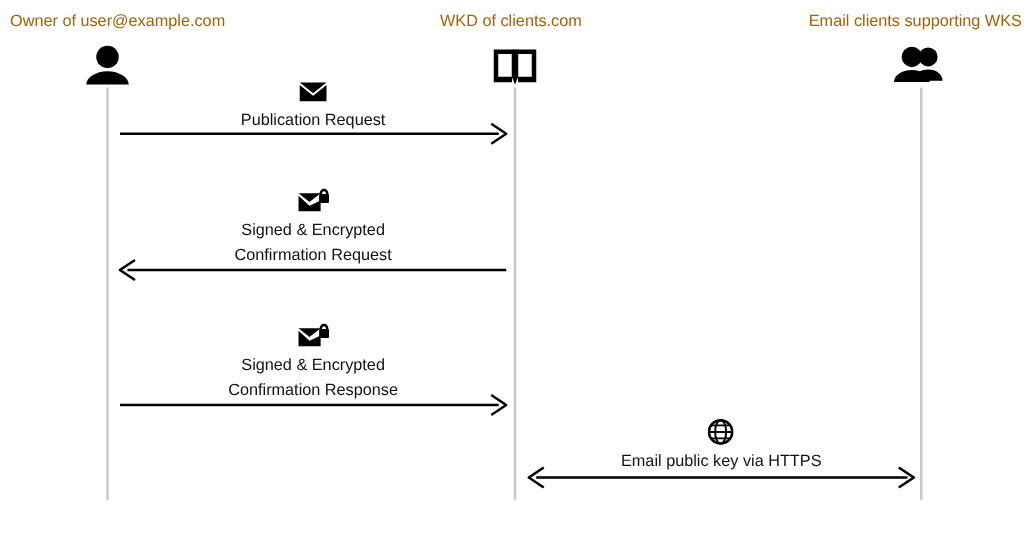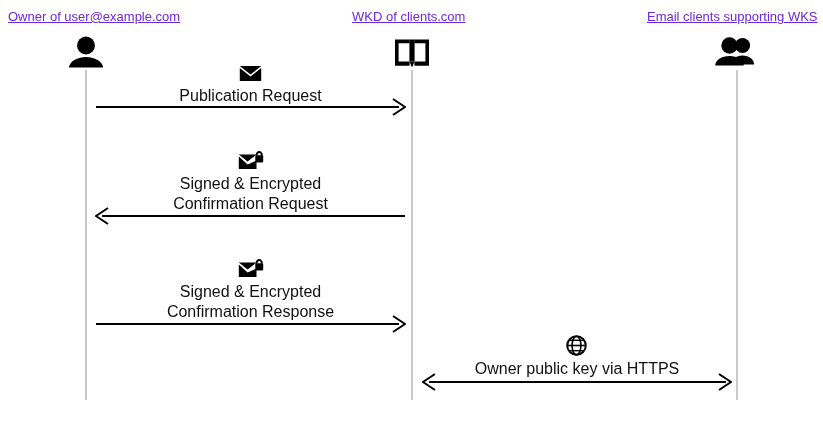--- a/index.html
+++ b/index.html
@@ -19,23 +19,22 @@
   #diagram {
     position: absolute;
     left: 0; top: 0;
     width: 823px;
     height: 428px;
   }
   .actor-header {
     position: absolute;
     font-size: 13px;
     line-height: 16px;
-    color: #6d28d9;
+    color: #a16207;
     white-space: nowrap;
-    text-decoration: underline;
   }
   .lifeline {
     position: absolute;
     width: 2px;
     background: #c9c9c9;
   }
   .actor-icon {
     position: absolute;
     color: #000000;
     line-height: 0;
@@ -43,21 +42,21 @@
   .message {
     position: absolute;
   }
   .msg-icon {
     position: absolute;
     line-height: 0;
     color: #000000;
   }
   .msg-label {
     position: absolute;
-    font-size: 16px;
+    font-size: 13px;
     line-height: 20px;
     text-align: center;
     color: #111111;
     white-space: pre-line;
   }
   .arrow-line {
     position: absolute;
     height: 2px;
     background: #000000;
   }
@@ -163,21 +162,21 @@
   <div class="message">
     <div class="msg-icon" style="left:566px; top:335px;">
       <svg width="21" height="21" viewBox="0 0 21 21">
         <circle cx="10.5" cy="10.5" r="9.3" fill="none" stroke="#000" stroke-width="2"></circle>
         <ellipse cx="10.5" cy="10.5" rx="4.4" ry="9.3" fill="none" stroke="#000" stroke-width="1.6"></ellipse>
         <line x1="1.2" y1="10.5" x2="19.8" y2="10.5" stroke="#000" stroke-width="1.6"></line>
         <line x1="3" y1="5.3" x2="18" y2="5.3" stroke="#000" stroke-width="1.4"></line>
         <line x1="3" y1="15.7" x2="18" y2="15.7" stroke="#000" stroke-width="1.4"></line>
       </svg>
     </div>
-    <div class="msg-label" style="left:423px; top:359px; width:308px;">Owner public key via HTTPS</div>
+    <div class="msg-label" style="left:423px; top:359px; width:308px;">Email public key via HTTPS</div>
     <div class="arrow-line" style="left:429px; top:381px; width:297px;"></div>
     <div class="arrow-head" style="left:422px; top:373px;">
       <svg width="14" height="18" viewBox="0 0 14 18">
         <path d="M13 1 L1 9 L13 17" fill="none" stroke="#000" stroke-width="2"></path>
       </svg>
     </div>
     <div class="arrow-head" style="left:718px; top:373px;">
       <svg width="14" height="18" viewBox="0 0 14 18">
         <path d="M1 1 L13 9 L1 17" fill="none" stroke="#000" stroke-width="2"></path>
       </svg>

